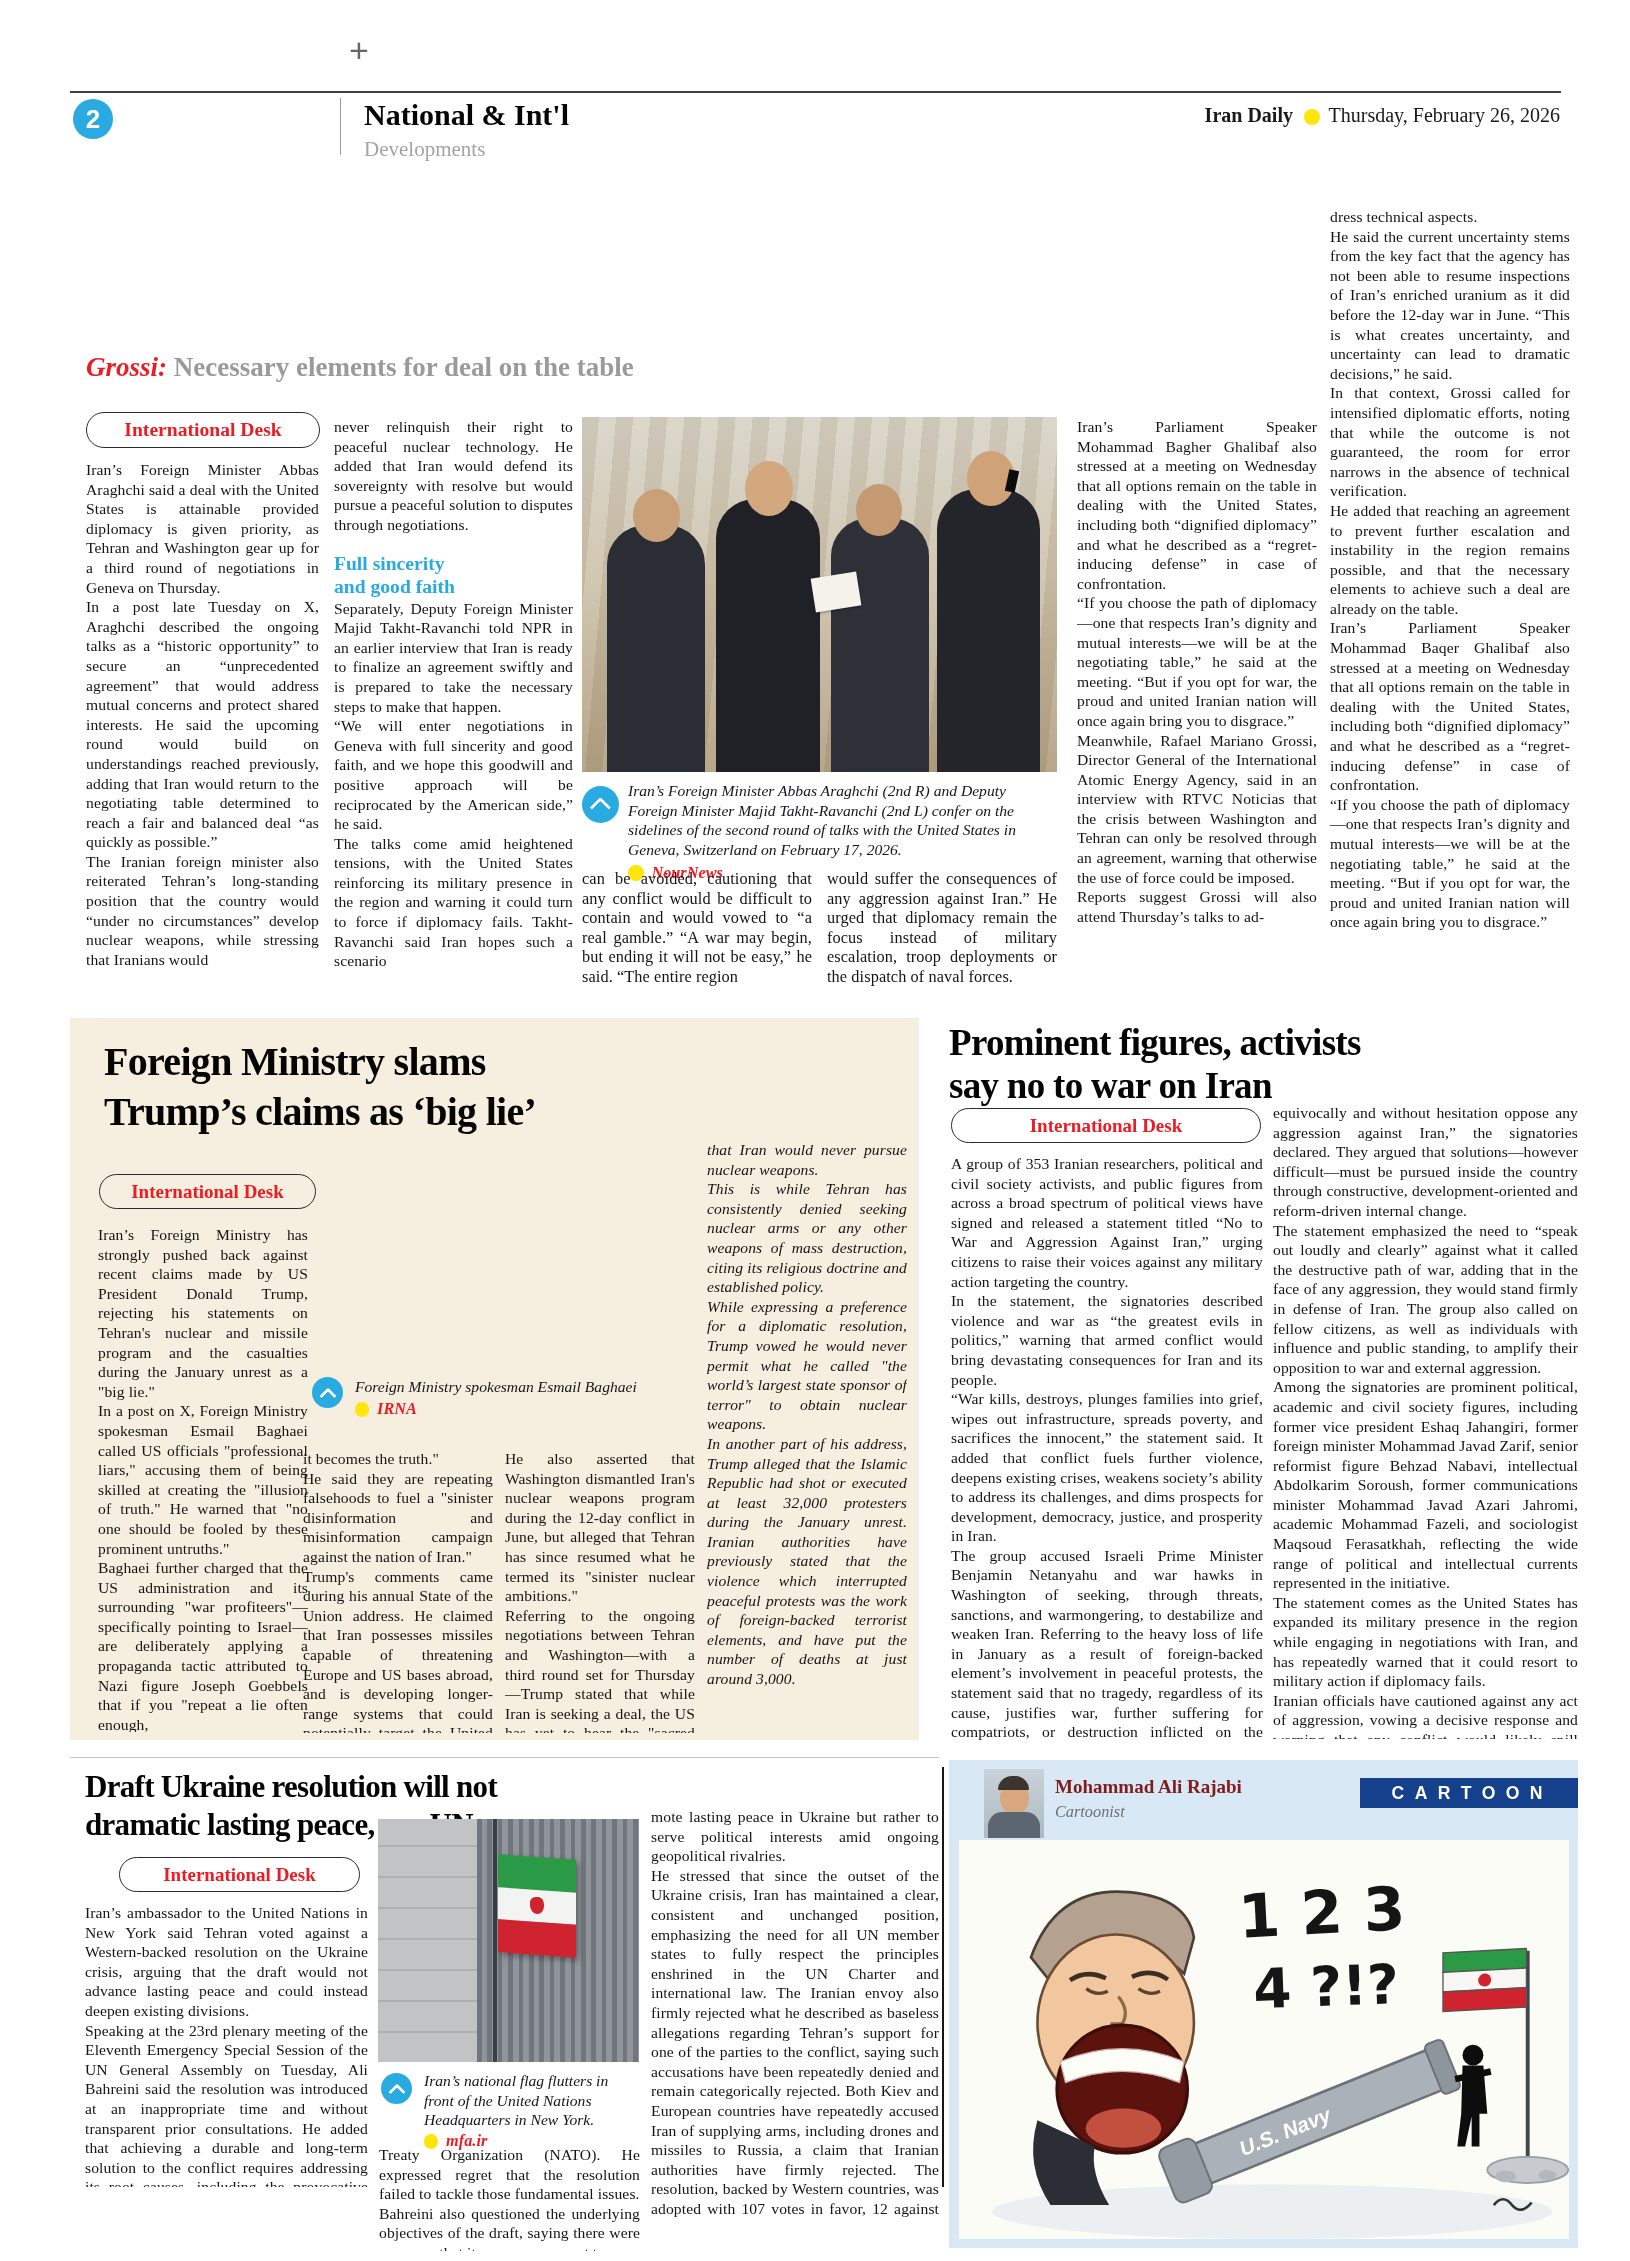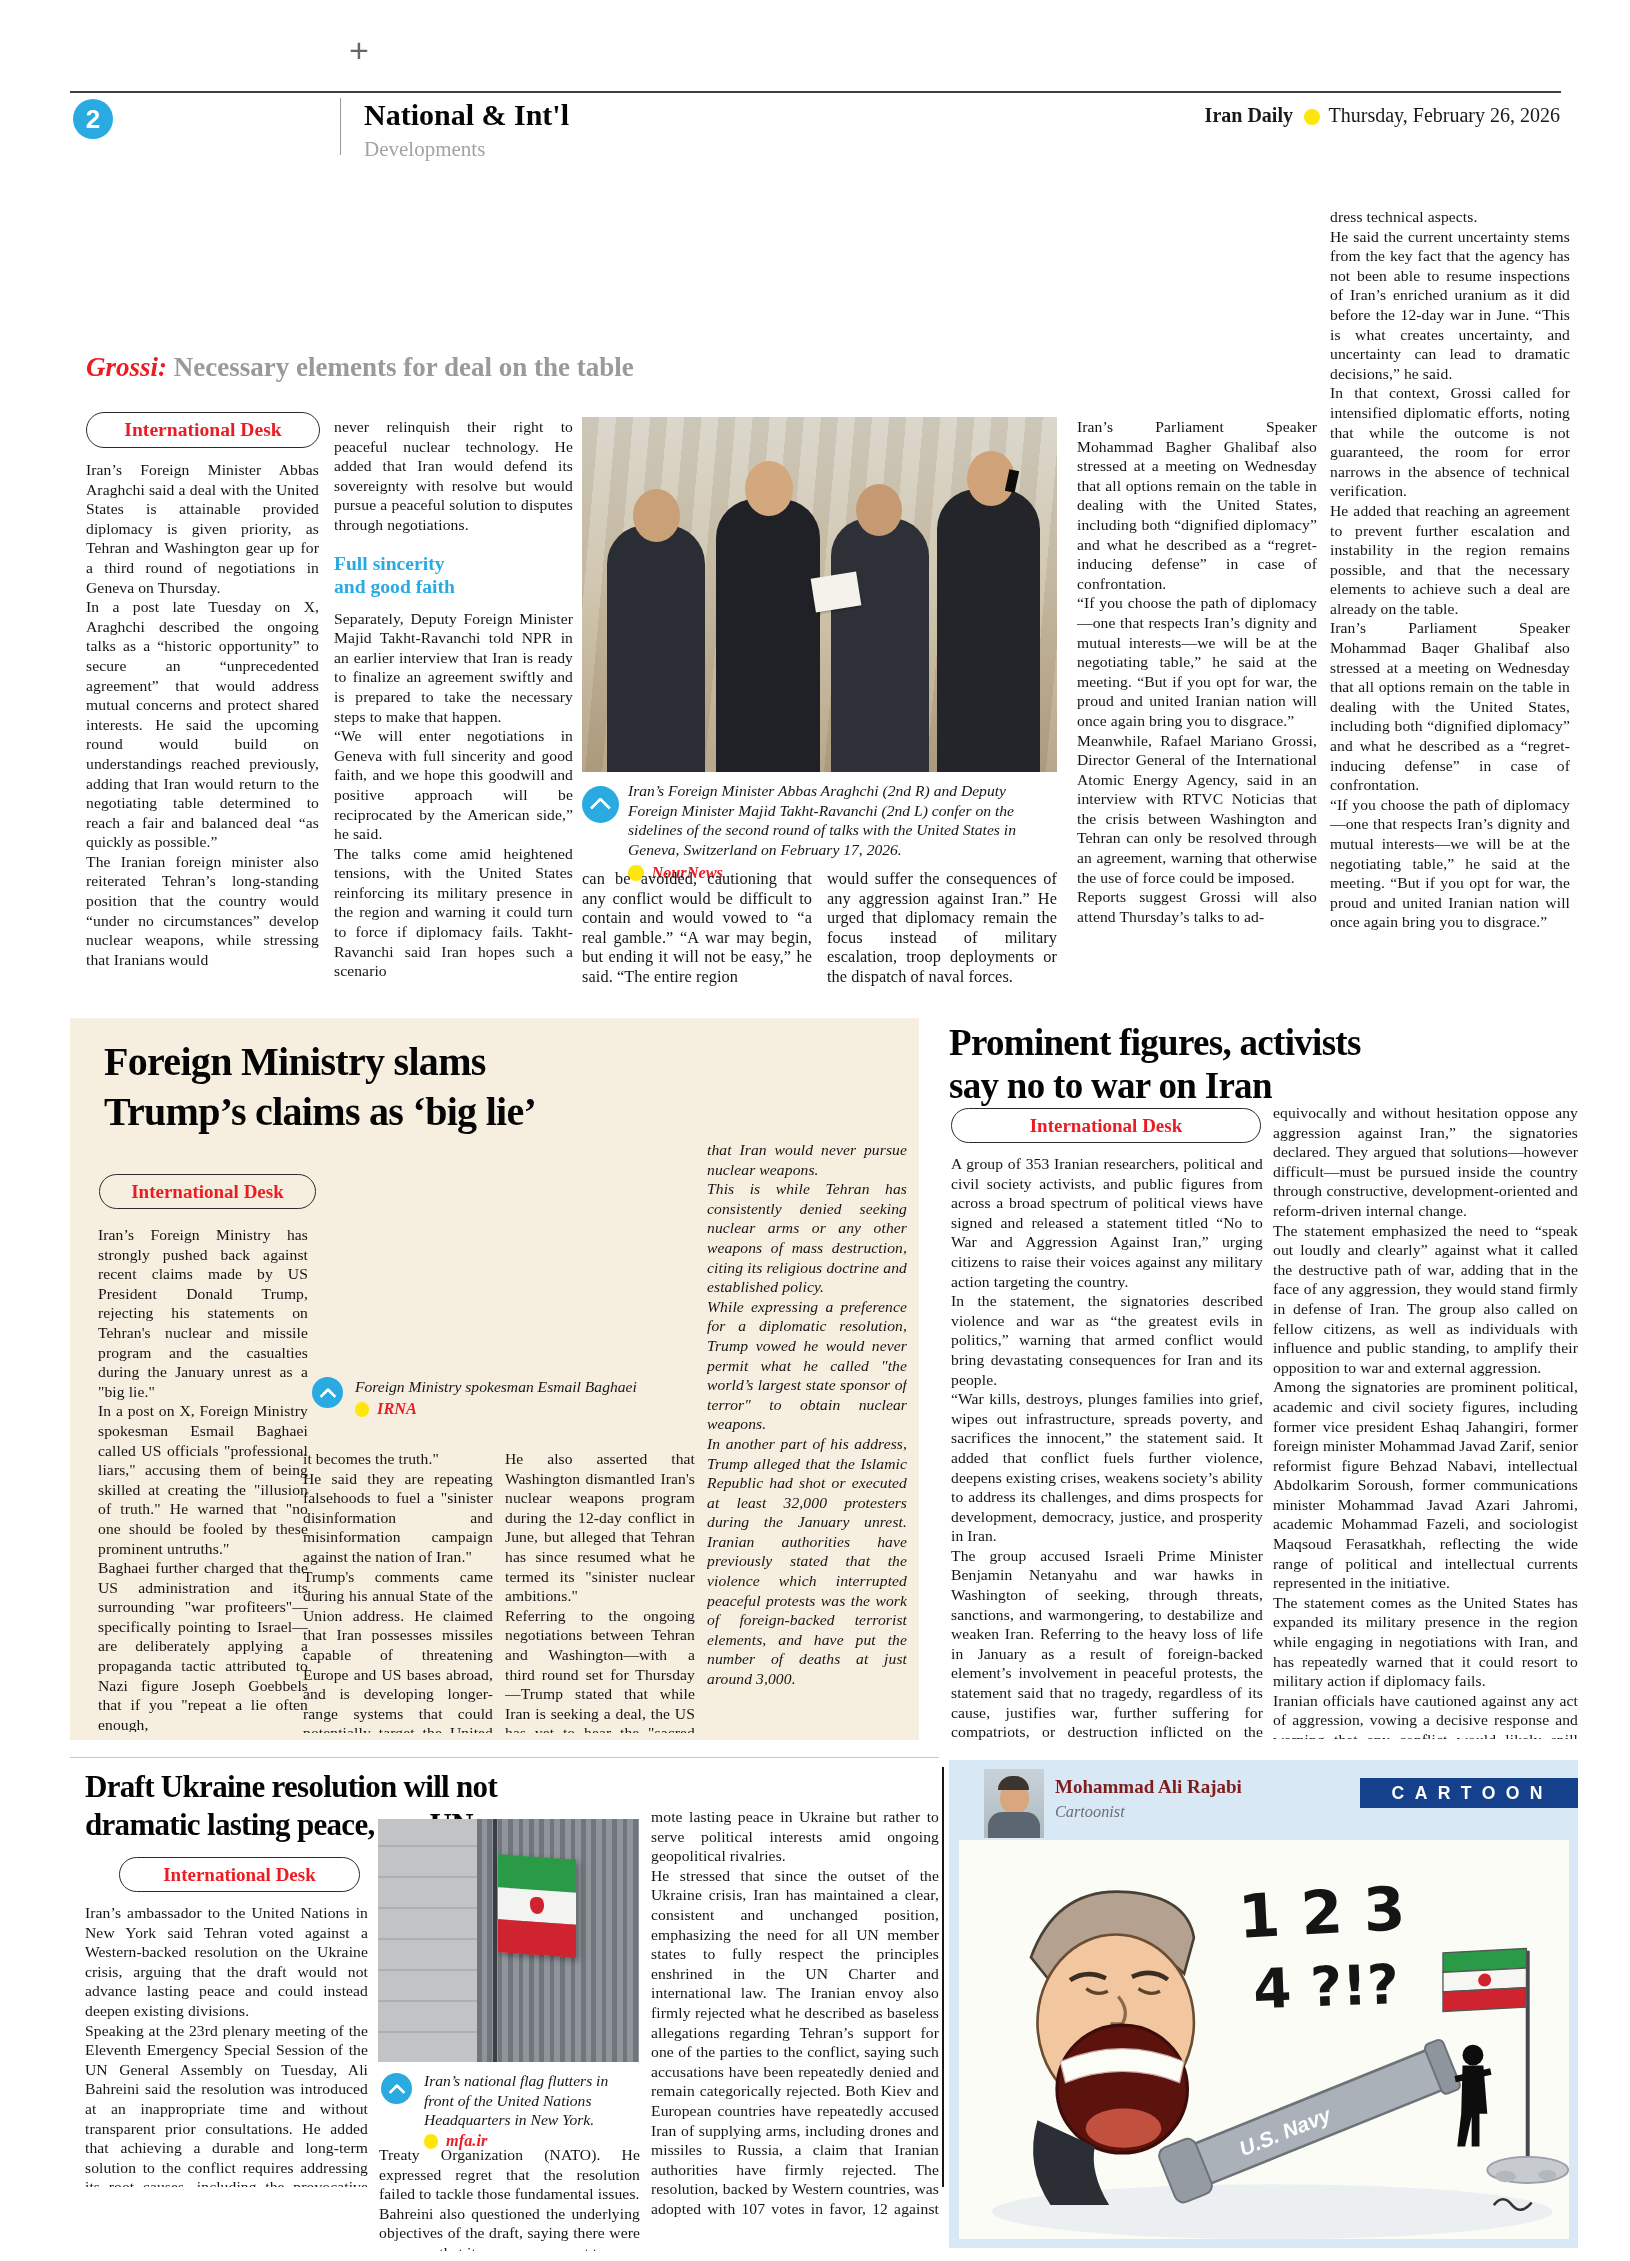--- a/index.html
+++ b/index.html
@@ -49,21 +49,21 @@
     <span class="kicker-text">Necessary elements for deal on the table</span>
   </div>
 
   <div class="abs badge" style="left:86px;top:412px;width:232px;height:34px;">International Desk</div>
   <div class="abs body-text" style="left:86px;top:460px;width:233px;height:527px;">Iran’s Foreign Minister Abbas Araghchi said a deal with the United States is attainable provided diplomacy is given priority, as Tehran and Washington gear up for a third round of negotiations in Geneva on Thursday.
 In a post late Tuesday on X, Araghchi described the ongoing talks as a “historic opportunity” to secure an “unprecedented agreement” that would address mutual concerns and protect shared interests. He said the upcoming round would build on understandings reached previously, adding that Iran would return to the negotiating table determined to reach a fair and balanced deal “as quickly as possible.”
 The Iranian foreign minister also reiterated Tehran’s long-standing position that the country would “under no circumstances” develop nuclear weapons, while stressing that Iranians would</div>
 
   <div class="abs" style="left:334px;top:417px;width:239px;height:570px;overflow:hidden;">
     <div class="body-text" style="width:239px;">never relinquish their right to peaceful nuclear technology. He added that Iran would defend its sovereignty with resolve but would pursue a peaceful solution to disputes through negotiations.</div>
-    <div class="subhead" style="margin:17px 0 10px 0;">Full sincerity
+    <div class="subhead" style="margin:17px 0 0 0;">Full sincerity
 and good faith</div>
     <div class="body-text" style="width:239px;">Separately, Deputy Foreign Minister Majid Takht-Ravanchi told NPR in an earlier interview that Iran is ready to finalize an agreement swiftly and is prepared to take the necessary steps to make that happen.
 “We will enter negotiations in Geneva with full sincerity and good faith, and we hope this goodwill and positive approach will be reciprocated by the American side,” he said.
 The talks come amid heightened tensions, with the United States reinforcing its military presence in the region and warning it could turn to force if diplomacy fails. Takht-Ravanchi said Iran hopes such a scenario</div>
   </div>
 
   <div class="abs" style="left:582px;top:417px;width:475px;height:355px;overflow:hidden;
               background:linear-gradient(180deg,#d9d5c9 0%,#cfc4ad 45%,#b3a183 100%);">
     <div style="position:absolute;inset:0;
          background:repeating-linear-gradient(95deg,rgba(120,100,70,.12) 0 17px,rgba(255,255,255,.06) 17px 34px);"></div>

